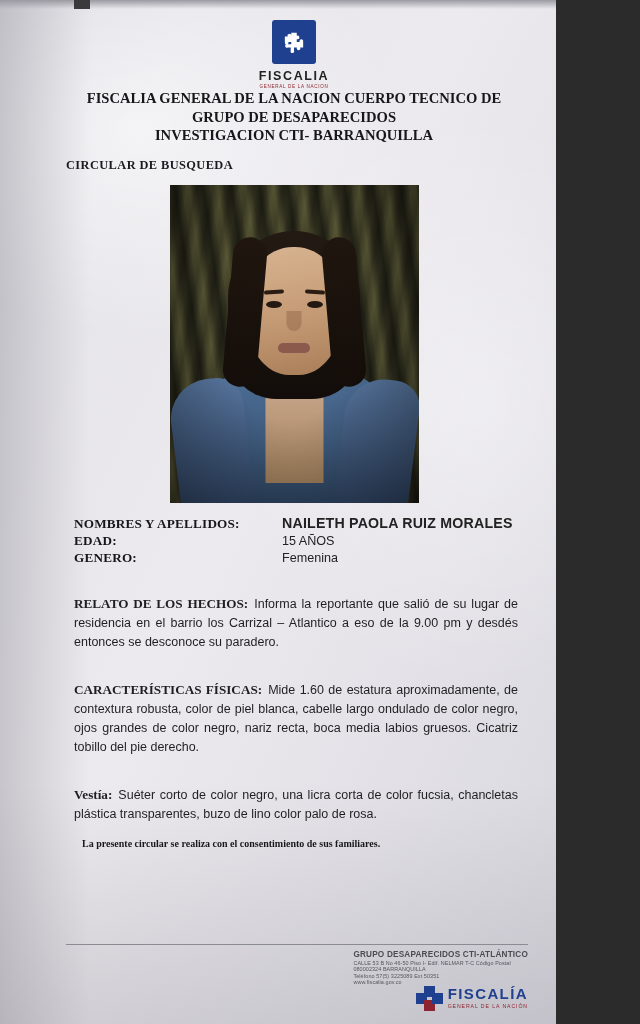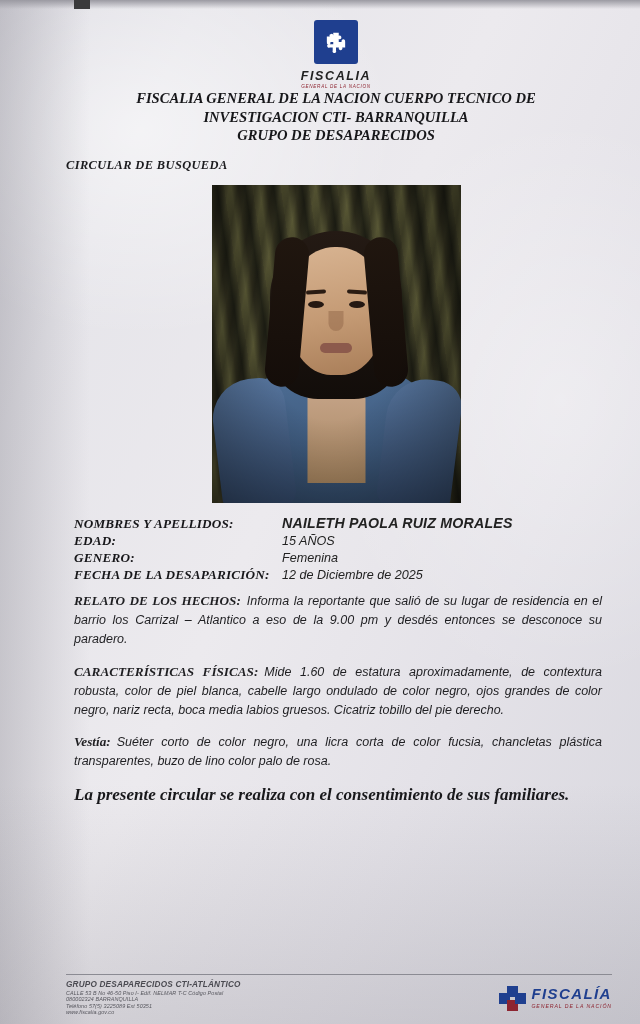--- a/index.html
+++ b/index.html
@@ -10,25 +10,24 @@
   body {
     width: 640px;
     height: 1024px;
     overflow: hidden;
     font-family: "Liberation Sans", sans-serif;
   }
 
   
   .page {
     position: relative;
-    width: 640px;
+    width: 556px;
     height: 1024px;
     background: linear-gradient(115deg, #dcdbe2 0%, #e6e5ea 18%, #eceaee 45%, #e4e2e8 70%, #d8d7de 100%);
     overflow: hidden;
-    font-style: italic;
   }
   
   .glare-a {
     position: absolute;
     left: -120px; top: -80px;
     width: 520px; height: 420px;
     background: radial-gradient(ellipse at center, rgba(255,255,255,0.55), rgba(255,255,255,0) 70%);
     pointer-events: none;
   }
   .glare-b {
@@ -272,60 +271,62 @@
     color: #222;
   }
   .field-value.big {
     font-weight: 700;
     font-size: 14.2px;
     letter-spacing: .2px;
   }
 
   
   .para {
-    margin-top: 8px;
+    margin-top: 28px;
     padding-left: 8px;
     font-family: "Liberation Sans", sans-serif;
     font-size: 12.5px;
     line-height: 1.52;
     text-align: justify;
     color: #1f1f22;
     padding-right: 4px;
   }
   .para .head {
     font-family: "Liberation Serif", serif;
     font-weight: 700;
     font-size: 13.2px;
     margin-right: 6px;
   }
   .closing {
     margin-top: 14px;
     padding-left: 8px;
     font-family: "Liberation Serif", serif;
     font-weight: 700;
-    font-size: 17px;
+    font-size: 10px;
     color: #18181b;
+    margin-left: 8px;
   }
 
   
   .footer {
     position: absolute;
     left: 0; right: 0; bottom: 0;
     z-index: 4;
     padding: 0 28px 8px 66px;
   }
   .footer-rule {
     height: 1px;
     background: #8b8b93;
     margin-bottom: 5px;
   }
   .footer-inner {
     display: flex;
     justify-content: space-between;
     align-items: flex-end;
+    flex-direction: column;
   }
   .footer-text {
     color: #55555c;
     line-height: 1.22;
   }
   .footer-text .ft-title {
     font-size: 8.2px;
     font-weight: 700;
     letter-spacing: .2px;
     color: #4b4b52;
@@ -380,22 +381,22 @@
         <svg class="puzzle" viewBox="0 0 24 24" aria-hidden="true">
           <path fill="#ffffff" d="M9 2h6v3.2a2 2 0 1 1 0 3.6V12h3.2a2 2 0 1 1 3.6 0H22v6h-3.2a2 2 0 1 1-3.6 0H12v3.2a2 2 0 1 1-3.6 0V18H5.2a2 2 0 1 1 0-3.6H9V12H5.8a2 2 0 1 1-3.6 0H2V6h3.2A2 2 0 1 1 9 5.2V2z"></path>
         </svg>
       </div>
       <div class="crest-name">FISCALIA</div>
       <div class="crest-sub">GENERAL DE LA NACION</div>
     </div>
 
     <div class="org-title">
       <div>FISCALIA GENERAL DE LA NACION CUERPO TECNICO DE</div>
+      <div>GRUPO DE DESAPARECIDOS</div>
       <div>INVESTIGACION CTI- BARRANQUILLA</div>
-      <div>GRUPO DE DESAPARECIDOS</div>
     </div>
 
     <div class="doc-title">CIRCULAR DE BUSQUEDA</div>
 
     <div class="photo-box">
       <div class="photo-bg"></div>
       <div class="photo-bg2"></div>
       <div class="p-body"></div>
       <div class="p-shoulderL"></div>
       <div class="p-shoulderR"></div>
@@ -419,24 +420,20 @@
         <div class="field-value big">NAILETH PAOLA RUIZ MORALES</div>
       </div>
       <div class="field-row">
         <div class="field-label">EDAD:</div>
         <div class="field-value">15 AÑOS</div>
       </div>
       <div class="field-row">
         <div class="field-label">GENERO:</div>
         <div class="field-value">Femenina</div>
       </div>
-      <div class="field-row">
-        <div class="field-label">FECHA DE LA DESAPARICIÓN:</div>
-        <div class="field-value">12 de Diciembre de 2025</div>
-      </div>
     </div>
 
     <p class="para">
       <span class="head">RELATO DE LOS HECHOS:</span><span>Informa la reportante que salió de su lugar de residencia en el barrio los Carrizal – Atlantico a eso de la 9.00 pm y desdés entonces se desconoce su paradero.</span>
     </p>
 
     <p class="para">
       <span class="head">CARACTERÍSTICAS FÍSICAS:</span><span>Mide 1.60 de estatura aproximadamente, de contextura robusta, color de piel blanca, cabelle largo ondulado de color negro, ojos grandes de color negro, nariz recta, boca media labios gruesos. Cicatriz tobillo del pie derecho.</span>
     </p>
 

